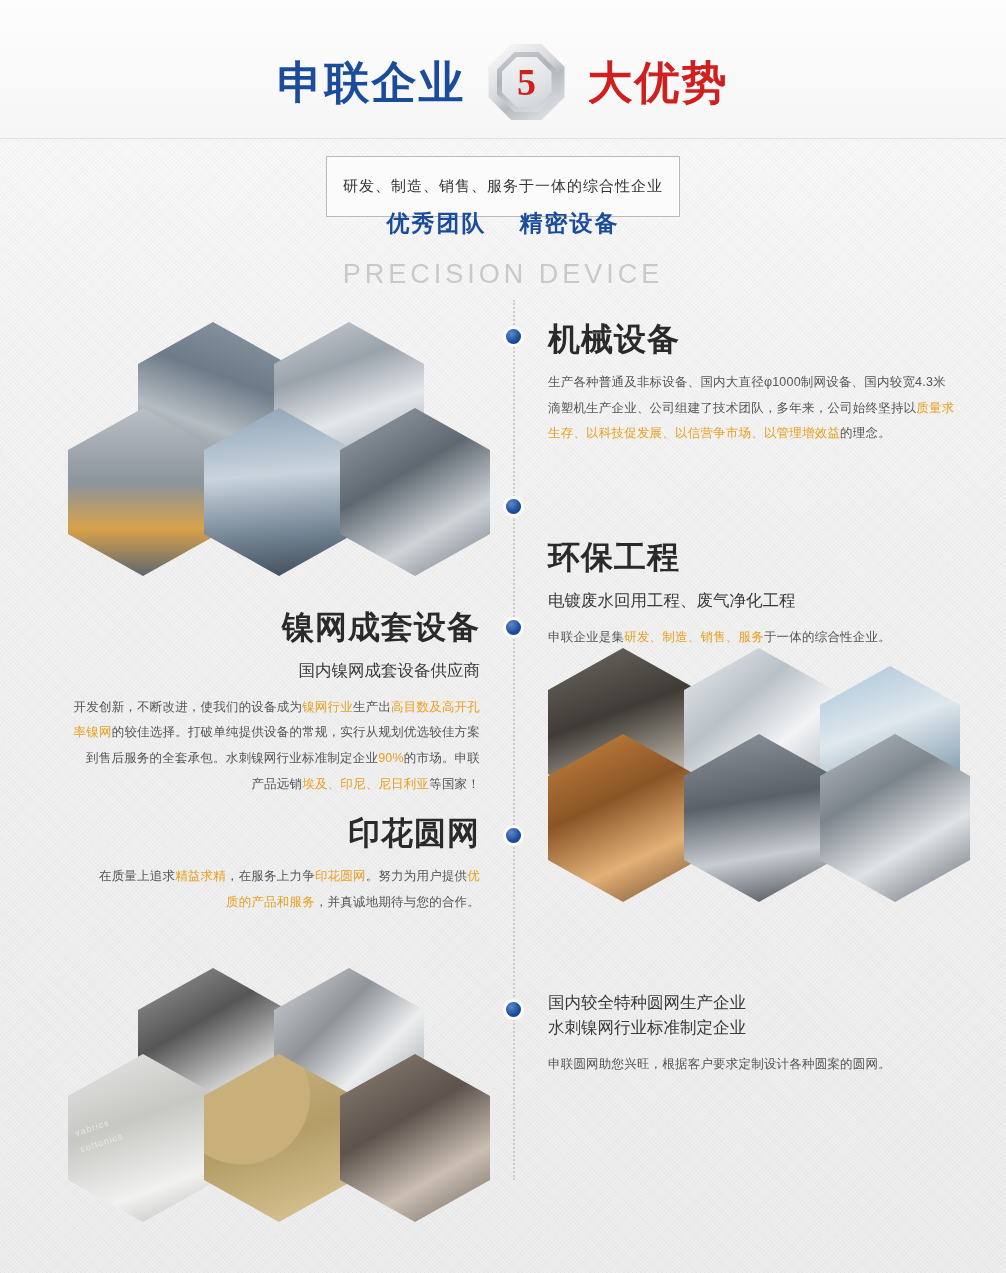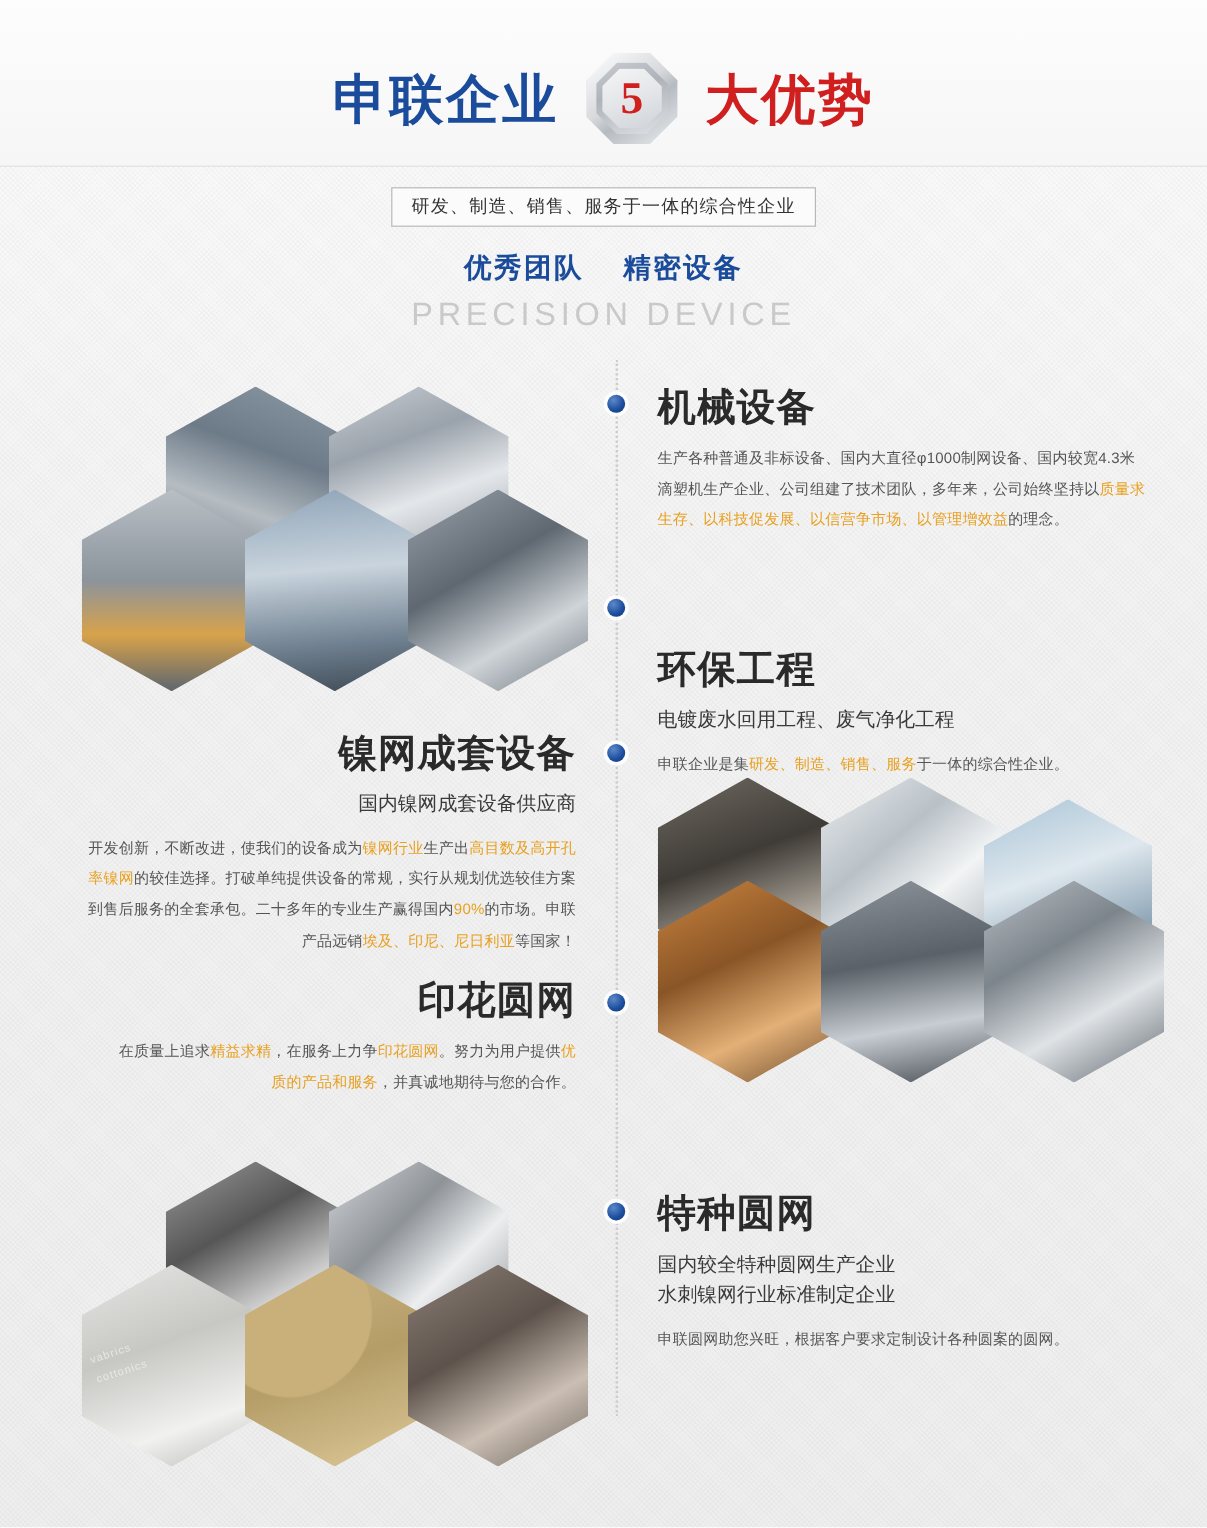--- a/index.html
+++ b/index.html
@@ -99,21 +99,21 @@
 
   
   .slogan-box {
     position: absolute;
     left: 50%;
     transform: translateX(-50%);
     top: 156px;
     z-index: 3;
     border: 1px solid #b9b9b9;
     background: #fbfbfb;
-    padding: 6px 16px;
+    padding: 20px 16px;
     font-size: 15px;
     color: #333333;
     letter-spacing: 1px;
     white-space: nowrap;
   }
 
   
   .sec-heading {
     position: absolute;
     top: 208px;
@@ -122,21 +122,21 @@
     z-index: 3;
   }
   .sec-heading .cn {
     font-size: 23px;
     font-weight: bold;
     color: #1b4c9c;
     letter-spacing: 2px;
   }
   .sec-heading .cn .gap { display: inline-block; width: 16px; }
   .sec-heading .en {
-    margin-top: 8px;
+    margin-top: 20px;
     font-size: 27px;
     color: #c9c9c9;
     letter-spacing: 4px;
     font-weight: normal;
   }
 
   
   .timeline {
     position: absolute;
     left: 513px;
@@ -310,21 +310,21 @@
       <span>申联企业是集</span><span class="hl">研发、制造、销售、服务</span><span>于一体的综合性企业。</span>
     </div>
   </div>
 
   <div class="block right" style="left:10px; top:606px; width:470px;">
     <h3>镍网成套设备</h3>
     <div class="sub">国内镍网成套设备供应商</div>
     <div class="body" style="text-align:right;">
       <span>开发创新，不断改进，使我们的设备成为</span><span class="hl">镍网行业</span><span>生产出</span><span class="hl">高目数及高开孔</span><br>
       <span class="hl">率镍网</span><span>的较佳选择。打破单纯提供设备的常规，实行从规划优选较佳方案</span><br>
-      <span>到售后服务的全套承包。二十多年的专业生产赢得国内</span><span class="hl">90%</span><span>的市场。申联</span><br>
+      <span>到售后服务的全套承包。水刺镍网行业标准制定企业</span><span class="hl">90%</span><span>的市场。申联</span><br>
       <span>产品远销</span><span class="hl">埃及、印尼、尼日利亚</span><span>等国家！</span>
     </div>
   </div>
 
   <div class="block right" style="left:10px; top:812px; width:470px;">
     <h3>印花圆网</h3>
     <div class="body" style="text-align:right;">
       <span>在质量上追求</span><span class="hl">精益求精</span><span>，在服务上力争</span><span class="hl">印花圆网</span><span>。努力为用户提供</span><span class="hl">优</span><br>
       <span class="hl">质的产品和服务</span><span>，并真诚地期待与您的合作。</span>
     </div>
@@ -345,21 +345,20 @@
     </div>
     <div class="hex" style="left:136px; top:86px;  width:150px; height:168px;">
       <span class="ph ph-lathe"></span>
     </div>
     <div class="hex" style="left:272px; top:86px;  width:150px; height:168px;">
       <span class="ph ph-cnc"></span>
     </div>
   </div>
 
   <div class="block" style="left:548px; top:990px; width:420px;">
-    <h3>特种圆网</h3>
     <div class="sub">
       <span>国内较全特种圆网生产企业</span><br>
       <span>水刺镍网行业标准制定企业</span>
     </div>
     <div class="body">申联圆网助您兴旺，根据客户要求定制设计各种圆案的圆网。</div>
   </div>
 
   <div class="hexwrap" style="left:38px; top:968px; width:440px; height:260px;">
     <div class="hex" style="left:100px; top:0px;   width:150px; height:168px;">
       <span class="ph ph-net1"></span>

